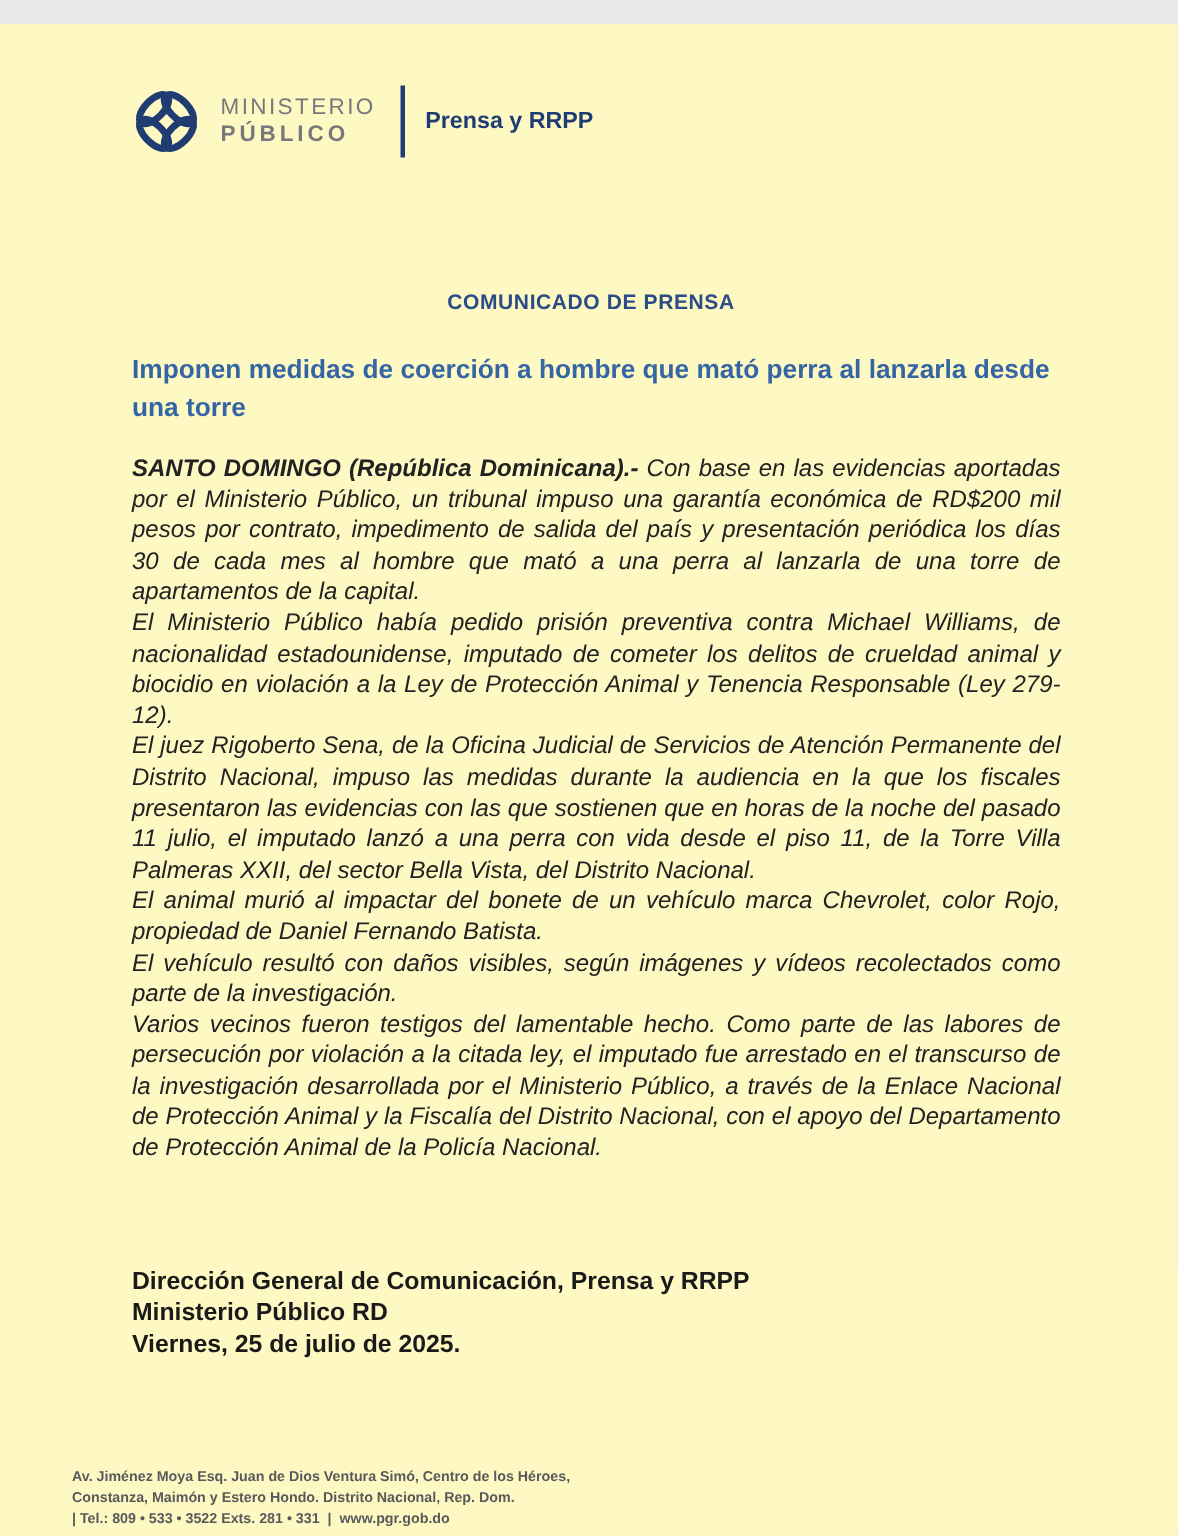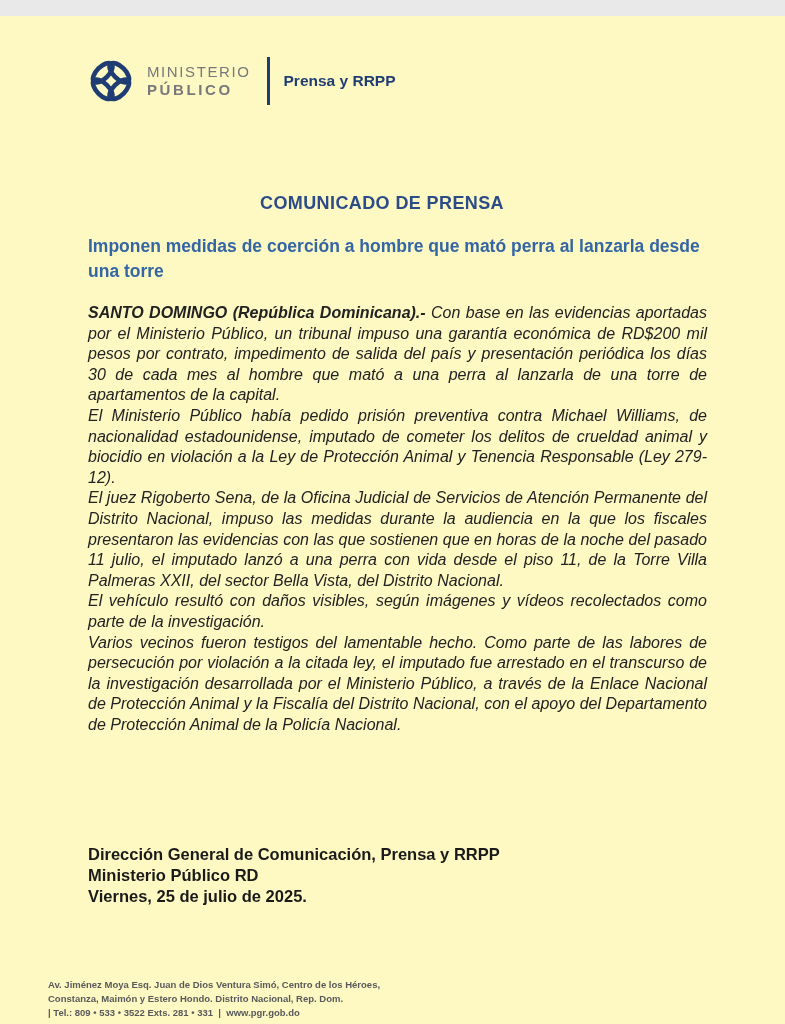--- a/index.html
+++ b/index.html
@@ -51,26 +51,26 @@
     font-weight: 700;
     font-size: 15.5px;
     line-height: 20px;
     white-space: nowrap;
   }
 
   
   .doc-title {
     position: absolute;
     top: 177px;
-    left: 72px;
+    left: 84px;
     width: 620px;
     margin: 0;
     text-align: center;
     color: #2c4c87;
-    font-size: 18px;
+    font-size: 14px;
     font-weight: 700;
     letter-spacing: 0.4px;
   }
   .doc-headline {
     position: absolute;
     top: 218px;
     left: 88px;
     width: 620px;
     margin: 0;
     color: #3465a4;
@@ -139,20 +139,21 @@
     </div>
   </header>
 
   <h1 class="doc-title">COMUNICADO DE PRENSA</h1>
   <h2 class="doc-headline">Imponen medidas de coerción a hombre que mató perra al lanzarla desde una torre</h2>
 
   <div class="doc-body">
     <p><strong>SANTO DOMINGO (República Dominicana).- </strong><span>Con base en las evidencias aportadas por el Ministerio Público, un tribunal impuso una garantía económica de RD$200 mil pesos por contrato, impedimento de salida del país y presentación periódica los días 30 de cada mes al hombre que mató a una perra al lanzarla de una torre de apartamentos de la capital.</span></p>
     <p><span>El Ministerio Público había pedido prisión preventiva contra Michael Williams, de nacionalidad estadounidense, imputado de cometer los delitos de crueldad animal y biocidio en violación a la Ley de Protección Animal y Tenencia Responsable (Ley 279-12).</span></p>
     <p><span>El juez Rigoberto Sena, de la Oficina Judicial de Servicios de Atención Permanente del Distrito Nacional, impuso las medidas durante la audiencia en la que los fiscales presentaron las evidencias con las que sostienen que en horas de la noche del pasado 11 julio, el imputado lanzó a una perra con vida desde el piso 11, de la Torre Villa Palmeras XXII, del sector Bella Vista, del Distrito Nacional.</span></p>
+    <p><span>El animal murió al impactar del bonete de un vehículo marca Chevrolet, color Rojo, propiedad de Daniel Fernando Batista.</span></p>
     <p><span>El vehículo resultó con daños visibles, según imágenes y vídeos recolectados como parte de la investigación.</span></p>
     <p><span>Varios vecinos fueron testigos del lamentable hecho. Como parte de las labores de persecución por violación a la citada ley, el imputado fue arrestado en el transcurso de la investigación desarrollada por el Ministerio Público, a través de la Enlace Nacional de Protección Animal y la Fiscalía del Distrito Nacional, con el apoyo del Departamento de Protección Animal de la Policía Nacional.</span></p>
   </div>
 
   <div class="signature">
     <div>Dirección General de Comunicación, Prensa y RRPP</div>
     <div>Ministerio Público RD</div>
     <div>Viernes, 25 de julio de 2025.</div>
   </div>
 

